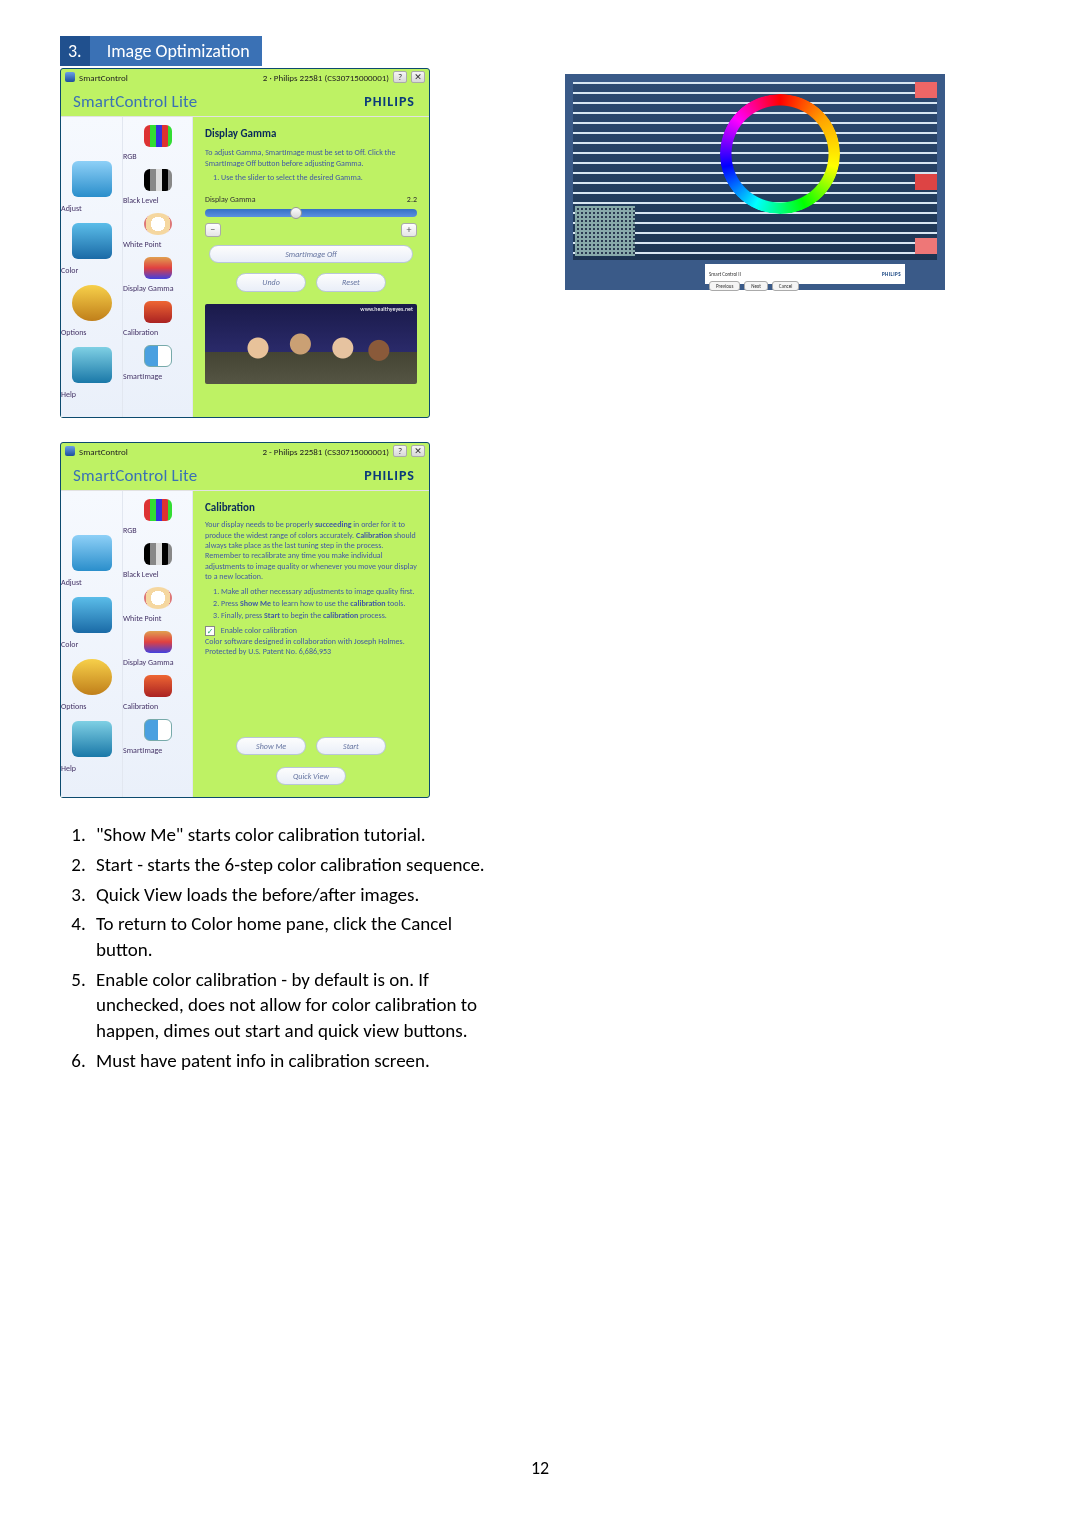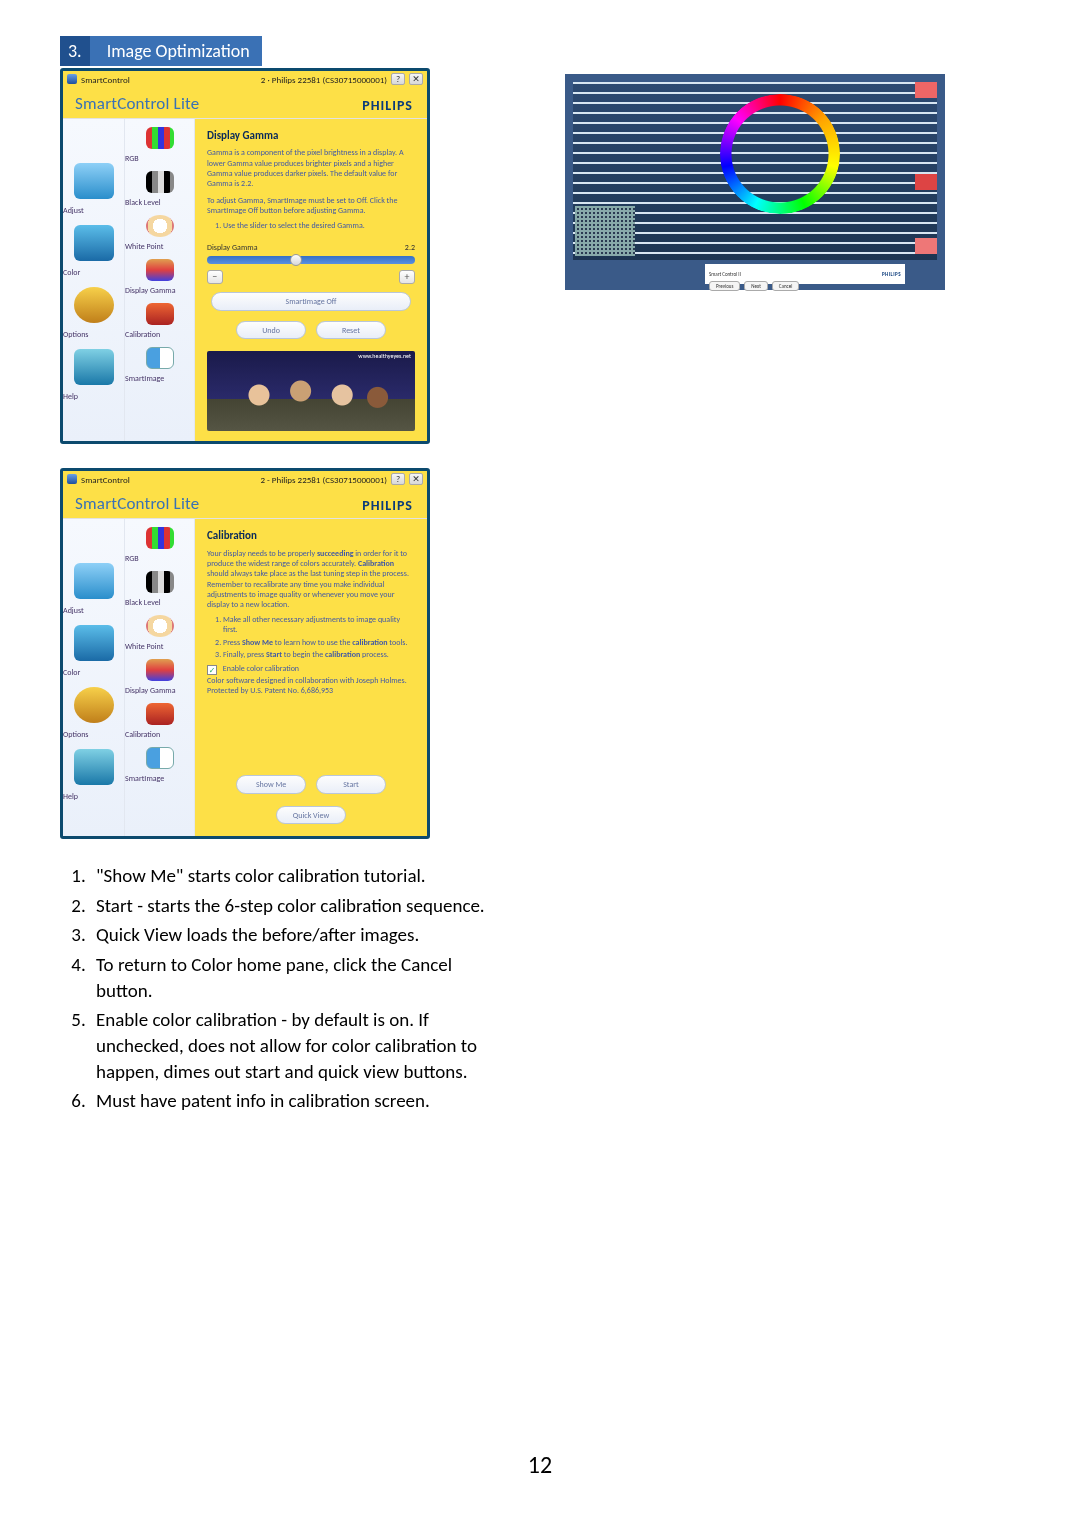--- a/index.html
+++ b/index.html
@@ -35,22 +35,22 @@
     top: 62px; left: 60px; right: 60px;
     display: flex;
     gap: 50px;
   }
   .col { flex: 1 1 0; }
   .col-right { padding-top: 12px; }
 
   
   .sc-window {
     width: 370px;
-    background: #fde047;
-    border: 3px solid #0c4a6e;
+    background: #bef264;
+    border: 1px solid #0c4a6e;
     border-radius: 3px;
     margin: 6px 0 24px 0;
     font-size: 9px;
     color: #555;
   }
   .sc-titlebar {
     display: flex;
     align-items: center;
     gap: 4px;
     padding: 2px 4px;
@@ -68,21 +68,21 @@
     background: linear-gradient(#f5f5f5,#d8d8d8);
     border: 1px solid #aaa;
     border-radius: 2px;
     text-align: center;
     line-height: 10px;
     font-size: 9px;
     color: #333;
   }
   .sc-header {
     display: flex;
-    align-items: flex-end;
+    align-items: center;
     padding: 6px 14px 4px 12px;
     border-bottom: 1px solid #e2e2e2;
   }
   .sc-header .title {
     flex: 1;
     color: #3a71b5;
     font-size: 17px;
     font-weight: 300;
     letter-spacing: .2px;
   }
@@ -188,21 +188,21 @@
     display:inline-block;
     min-width: 70px;
     padding: 3px 12px;
     border: 1px solid #b9c6da;
     border-radius: 12px;
     background: linear-gradient(#fdfdfd,#e9eef8);
     color: #6574a0;
     font-size: 8px;
     text-align: center;
   }
-  .pill-row { text-align:center; margin-top:8px; }
+  .pill-row { text-align:center; margin-top:8px;font-style:italic; }
   .pill-row .pill-btn { margin: 2px 4px; }
   .pill-wide { min-width: 150px; display:block; margin:4px auto; }
 
   .photo {
     margin-top: 10px;
     height: 80px;
     border-radius: 2px;
     background:
       radial-gradient(circle at 25% 55%, #e8c29a 0 10px, transparent 11px),
       radial-gradient(circle at 45% 50%, #caa074 0 10px, transparent 11px),
@@ -277,21 +277,21 @@
     line-height: 1.35;
   }
   ol.steps li { margin-bottom: 4px; padding-left:6px; }
   ol.steps li::marker { font-weight: normal; }
 
   .page-num {
     position:absolute;
     left:0; right:0;
     bottom: 48px;
     text-align:center;
-    font-size: 24px;
+    font-size: 18px;
   }
 </style>
 </head>
 <body>
 
 <div class="header-row">
   <div class="header-num">3.</div>
   <div class="header-txt">Image Optimization</div>
 </div>
 
@@ -324,21 +324,20 @@
             <div class="nav-item short"><span class="blob rgb"></span><span>RGB</span></div>
             <div class="nav-item short"><span class="blob black"></span><span>Black Level</span></div>
             <div class="nav-item short"><span class="blob white"></span><span>White Point</span></div>
             <div class="nav-item short"><span class="blob gamma"></span><span>Display Gamma</span></div>
             <div class="nav-item short"><span class="blob calib"></span><span>Calibration</span></div>
             <div class="nav-item short"><span class="blob smartimg"></span><span>SmartImage</span></div>
           </div>
         </div>
         <div class="sc-content">
           <h4>Display Gamma</h4>
-          <p>Gamma is a component of the pixel brightness in a display. A lower Gamma value produces brighter pixels and a higher Gamma value produces darker pixels. The default value for Gamma is 2.2.</p>
           <p style="margin-top:6px">To adjust Gamma, SmartImage must be set to Off. Click the SmartImage Off button before adjusting Gamma.</p>
           <ol>
               <li>Use the slider to select the desired Gamma.</li>
             </ol>
 
           <div class="slider-row">
             <span>Display Gamma</span>
             <span>2.2</span>
           </div>
           <div class="slider-track">

